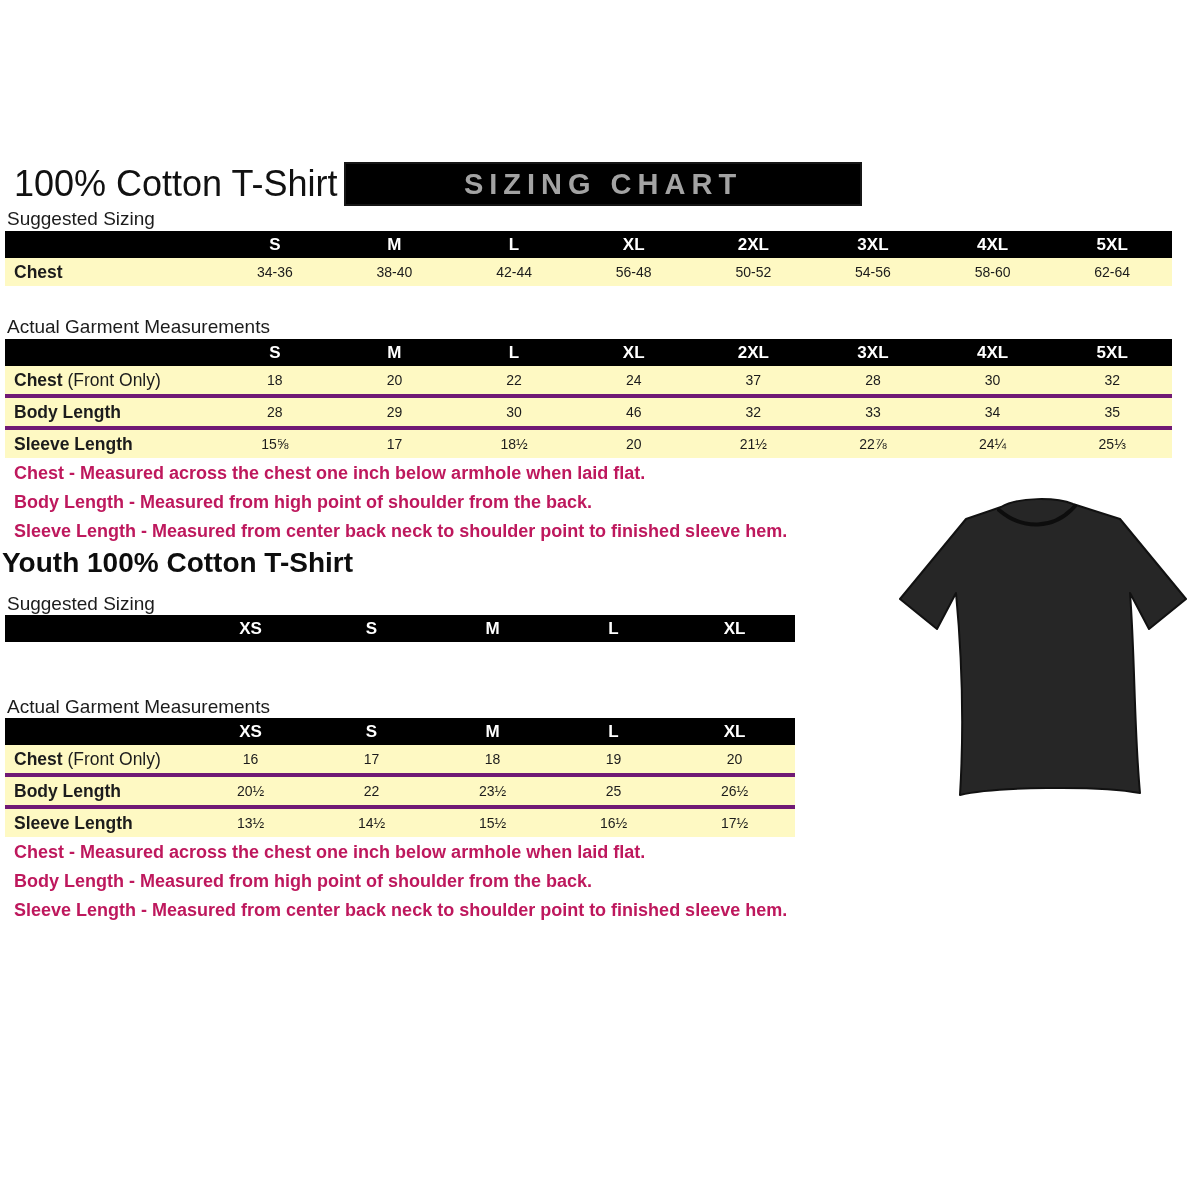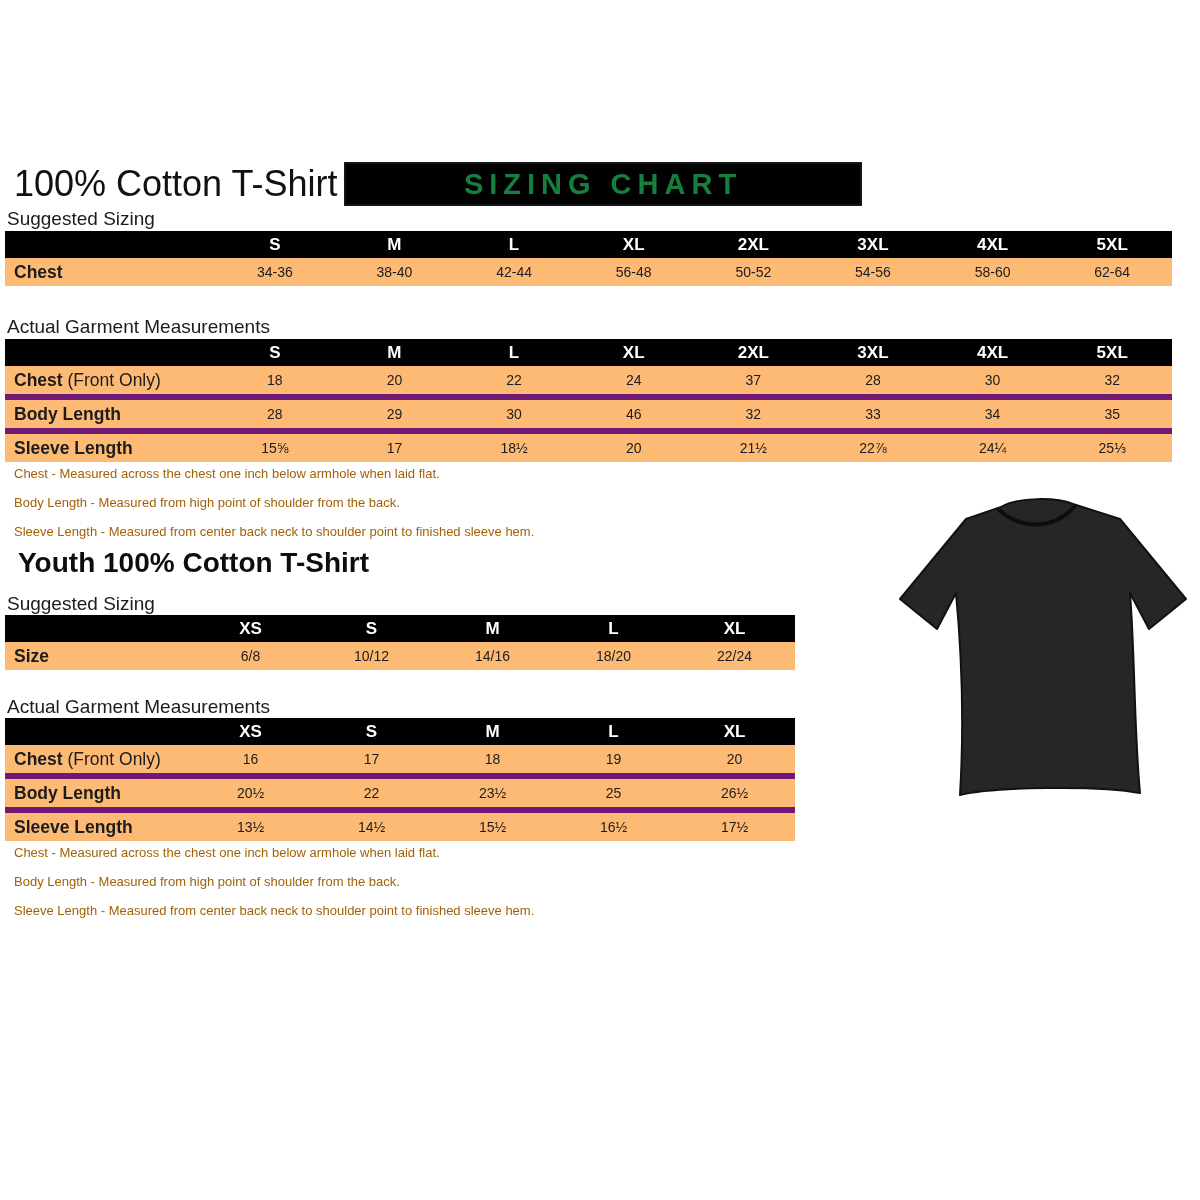--- a/index.html
+++ b/index.html
@@ -9,35 +9,35 @@
     color:#1c1c1c;position:relative;overflow:hidden;
   }
   .abs{position:absolute;}
   
   .main-title{left:14px;top:163px;font-size:36px;font-weight:400;letter-spacing:0;color:#111;}
   .banner{
     left:346px;top:164px;width:514px;height:40px;background:#000;
     display:flex;align-items:center;justify-content:center;
     box-shadow:0 0 0 2px #161616;
   }
-  .banner span{color:#15803d;font-weight:700;font-size:29px;letter-spacing:6px;text-align:right;}
+  .banner span{color:#a3a3a3;font-weight:700;font-size:29px;letter-spacing:6px;text-align:right;}
   .section-label{font-size:19px;color:#1c1c1c;}
-  .youth-title{left:2px;top:547px;font-size:28px;font-weight:700;color:#0d0d0d;margin-left:16px;}
+  .youth-title{left:2px;top:547px;font-size:28px;font-weight:700;color:#0d0d0d;}
   
   .sz-table{position:absolute;}
   .thead{display:flex;background:#000;height:27px;align-items:center;}
   .tcol{flex:1;text-align:center;color:#fff;font-weight:700;font-size:17px;}
-  .trow{display:flex;height:28px;align-items:center;background:#fdba74;}
-  .trow + .trow{border-top:6px solid #701a75;align-items:center;}
+  .trow{display:flex;height:28px;align-items:center;background:#fef9c3;}
+  .trow + .trow{border-top:4px solid #701a75;align-items:center;}
   .tlabel{width:210px;padding-left:9px;font-size:17.5px;box-sizing:border-box;}
   .narrow .tlabel{width:185px;}
   .tlabel b{font-weight:700;}
   .tcell{flex:1;text-align:center;font-size:14px;color:#1c1c1c;}
   
-  .notes{font-size:13px;line-height:29px;color:#a16207;}
+  .notes{font-size:18px;line-height:29px;color:#be185d;font-weight:bold;}
   .notes div{white-space:nowrap;}
 </style>
 </head>
 <body>
 
 <div class="abs main-title">100% Cotton T-Shirt</div>
 
 <div class="abs banner">
   <span>SIZING CHART</span>
 </div>
@@ -127,28 +127,20 @@
 <div class="abs section-label" style="left:7px;top:593px;">Suggested Sizing</div>
 <div class="sz-table narrow" style="left:5px;top:615px;width:790px;">
     <div class="thead">
       <div class="tlabel"></div>
       <div class="tcol">XS</div>
       <div class="tcol">S</div>
       <div class="tcol">M</div>
       <div class="tcol">L</div>
       <div class="tcol">XL</div>
     </div>
-    <div class="trow">
-      <div class="tlabel"><b>Size</b></div>
-      <div class="tcell">6/8</div>
-      <div class="tcell">10/12</div>
-      <div class="tcell">14/16</div>
-      <div class="tcell">18/20</div>
-      <div class="tcell">22/24</div>
-    </div>
   </div>
 
 <div class="abs section-label" style="left:7px;top:696px;">Actual Garment Measurements</div>
 <div class="sz-table narrow" style="left:5px;top:718px;width:790px;">
     <div class="thead">
       <div class="tlabel"></div>
       <div class="tcol">XS</div>
       <div class="tcol">S</div>
       <div class="tcol">M</div>
       <div class="tcol">L</div>

